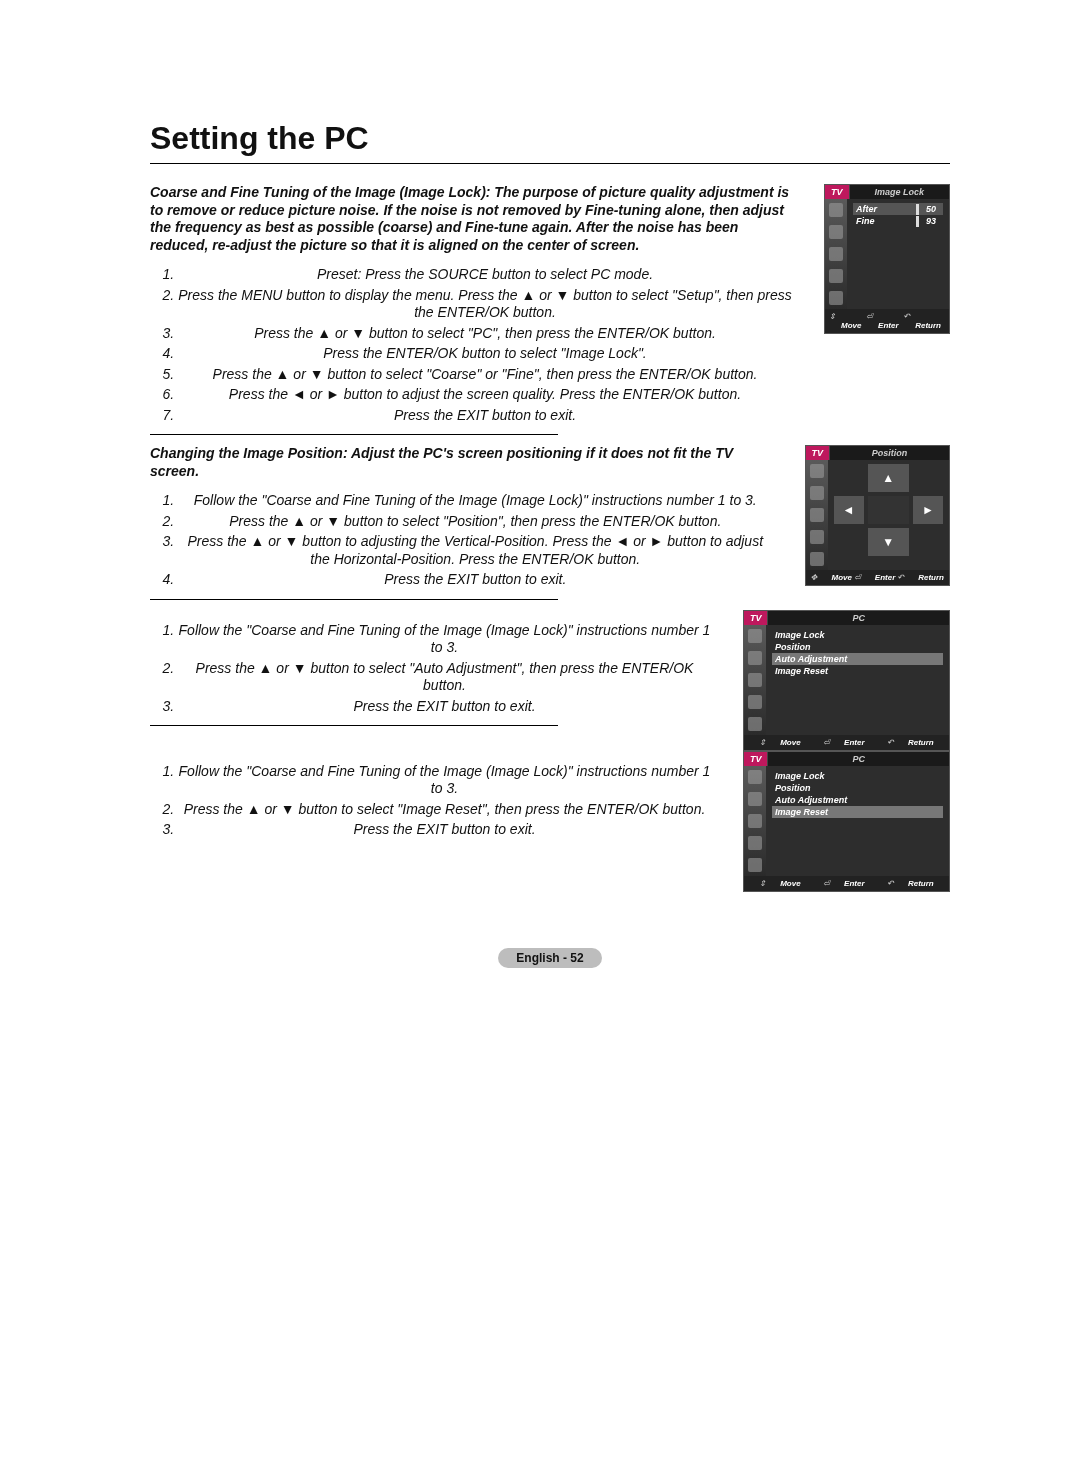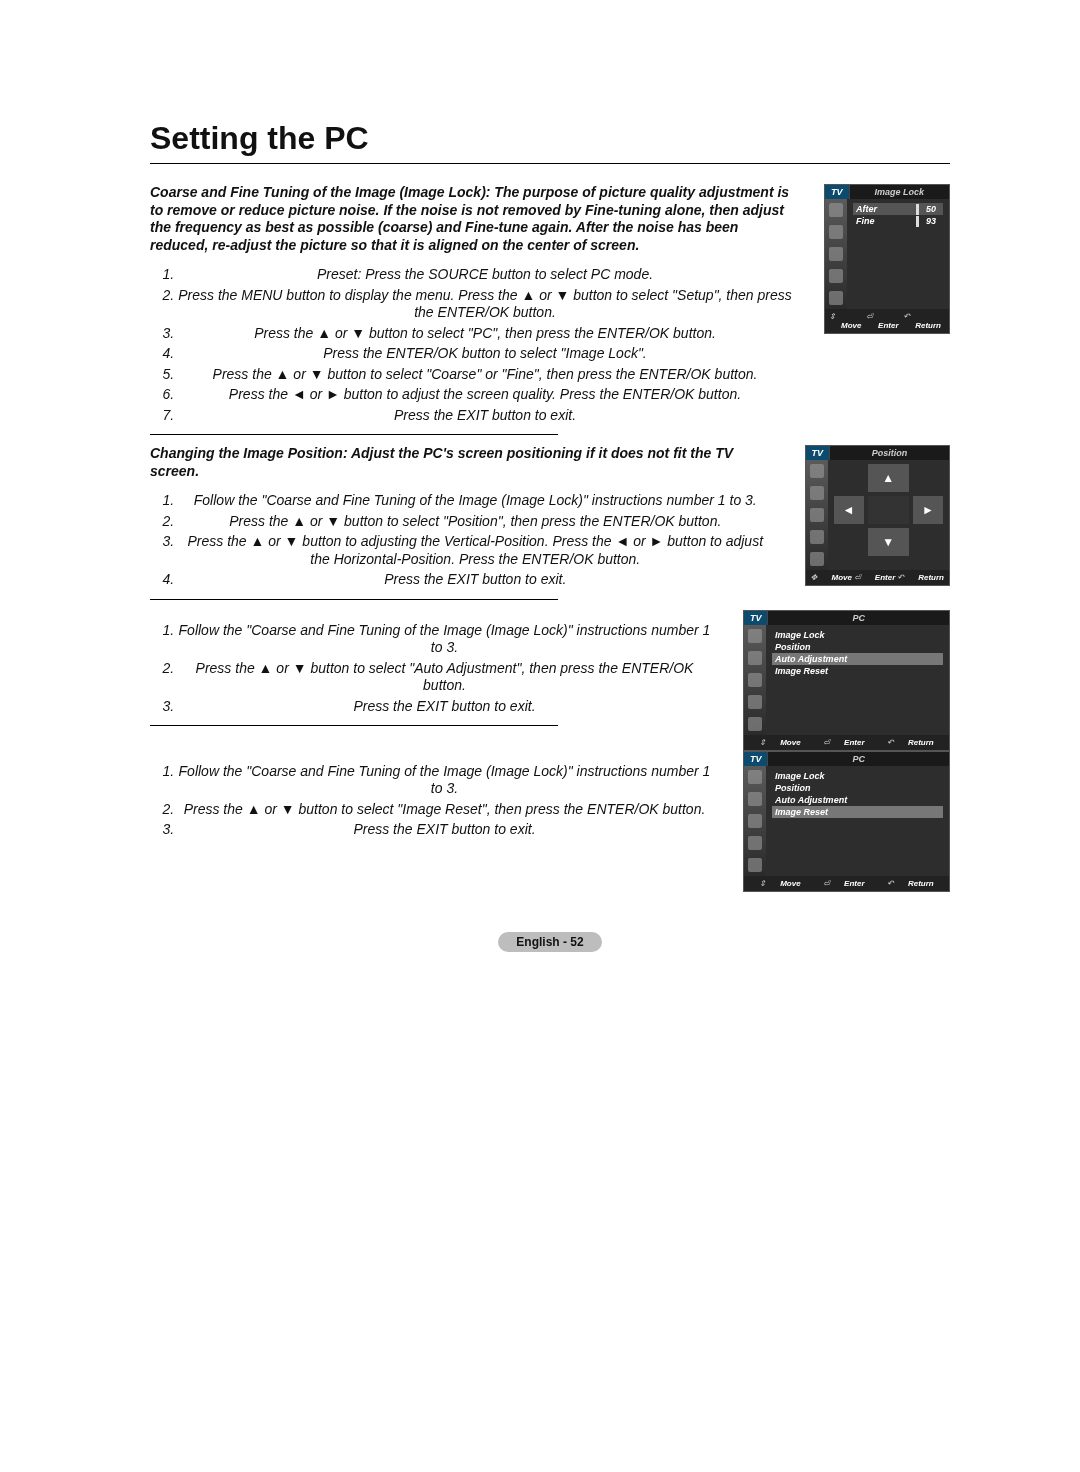--- a/index.html
+++ b/index.html
@@ -36,21 +36,21 @@
   
   .osd {
     width: 218px;
     background: #000;
     color: #fff;
     font-size: 9px;
     border: 1px solid #555;
     font-family: Arial, Helvetica, sans-serif;
   }
   .osd-title { display: flex; background: #1a1a1a; }
-  .osd-title .tv { background: #0c4a6e; padding: 2px 6px; font-weight: bold; border-right: 1px solid #444; }
+  .osd-title .tv { background: #be185d; padding: 2px 6px; font-weight: bold; border-right: 1px solid #444; }
   .osd-title .name { flex: 1; text-align: center; padding: 2px 0; font-weight: bold; color: #ccc; }
   .osd-body { display: flex; min-height: 110px; }
   .osd-sidebar { width: 22px; background: linear-gradient(#5a5a5a,#2a2a2a); display: flex; flex-direction: column; padding: 4px 0; gap: 8px; align-items: center; }
   .osd-sidebar .ic { width: 14px; height: 14px; background: #999; border-radius: 2px; opacity: .6; }
   .osd-content { flex: 1; background: #2d2d2d; padding: 4px 6px; }
   .osd-row { display: flex; align-items: center; gap: 6px; padding: 1px 3px; }
   .osd-row.sel { background: #555; }
   .osd-row.hl { background: #777; color:#fff; }
   .osd-label { flex: 0 0 54px; font-weight: bold; }
   .osd-slider { flex: 1; height: 7px; background: #666; position: relative; }
@@ -62,21 +62,21 @@
   .osd-footer span b { color:#fff;padding-left:12px; }
 
   .pos-grid { width:100%; display:grid; grid-template-columns: 30px 1fr 30px; grid-template-rows: 28px 28px 28px; gap:4px; }
   .pos-arrow { background:#555; display:flex; align-items:center; justify-content:center; font-size:12px; color:#fff; }
   .pos-up    { grid-column:2; grid-row:1; }
   .pos-left  { grid-column:1; grid-row:2; }
   .pos-right { grid-column:3; grid-row:2; }
   .pos-down  { grid-column:2; grid-row:3; }
   .pos-center{ grid-column:2; grid-row:2; background:#333; }
 
-  .page-footer { text-align:center; margin-top:40px; }
+  .page-footer { text-align:center; margin-top:56px; }
   .page-footer span {
     display:inline-block;
     background:#bdbdbd;
     border-radius:12px;
     padding:3px 18px;
     font-size:12px;
     font-weight:bold;
   }
 </style>
 </head>

